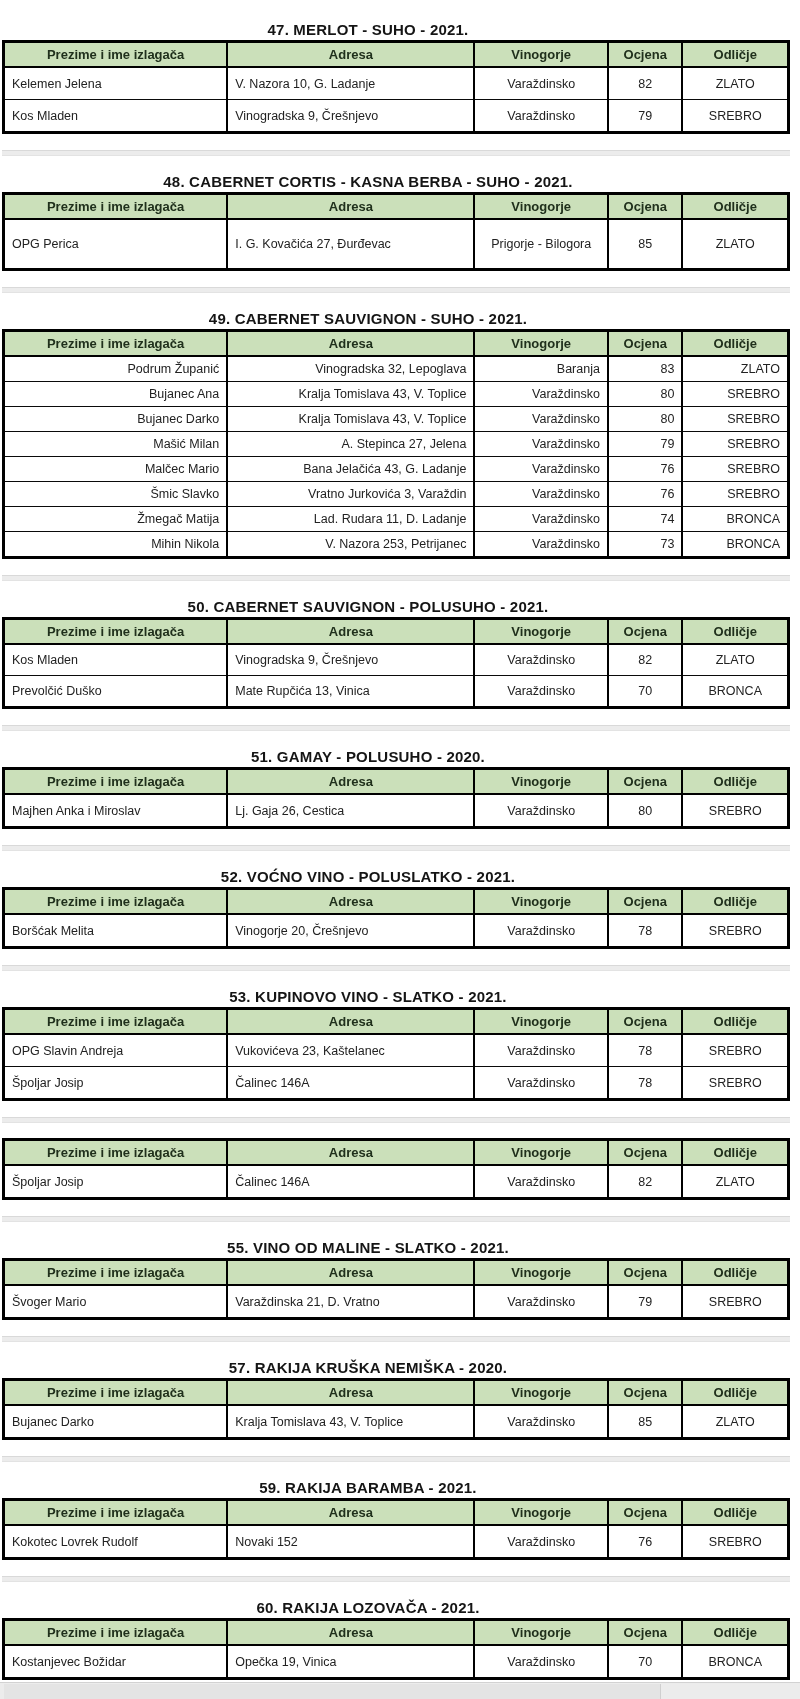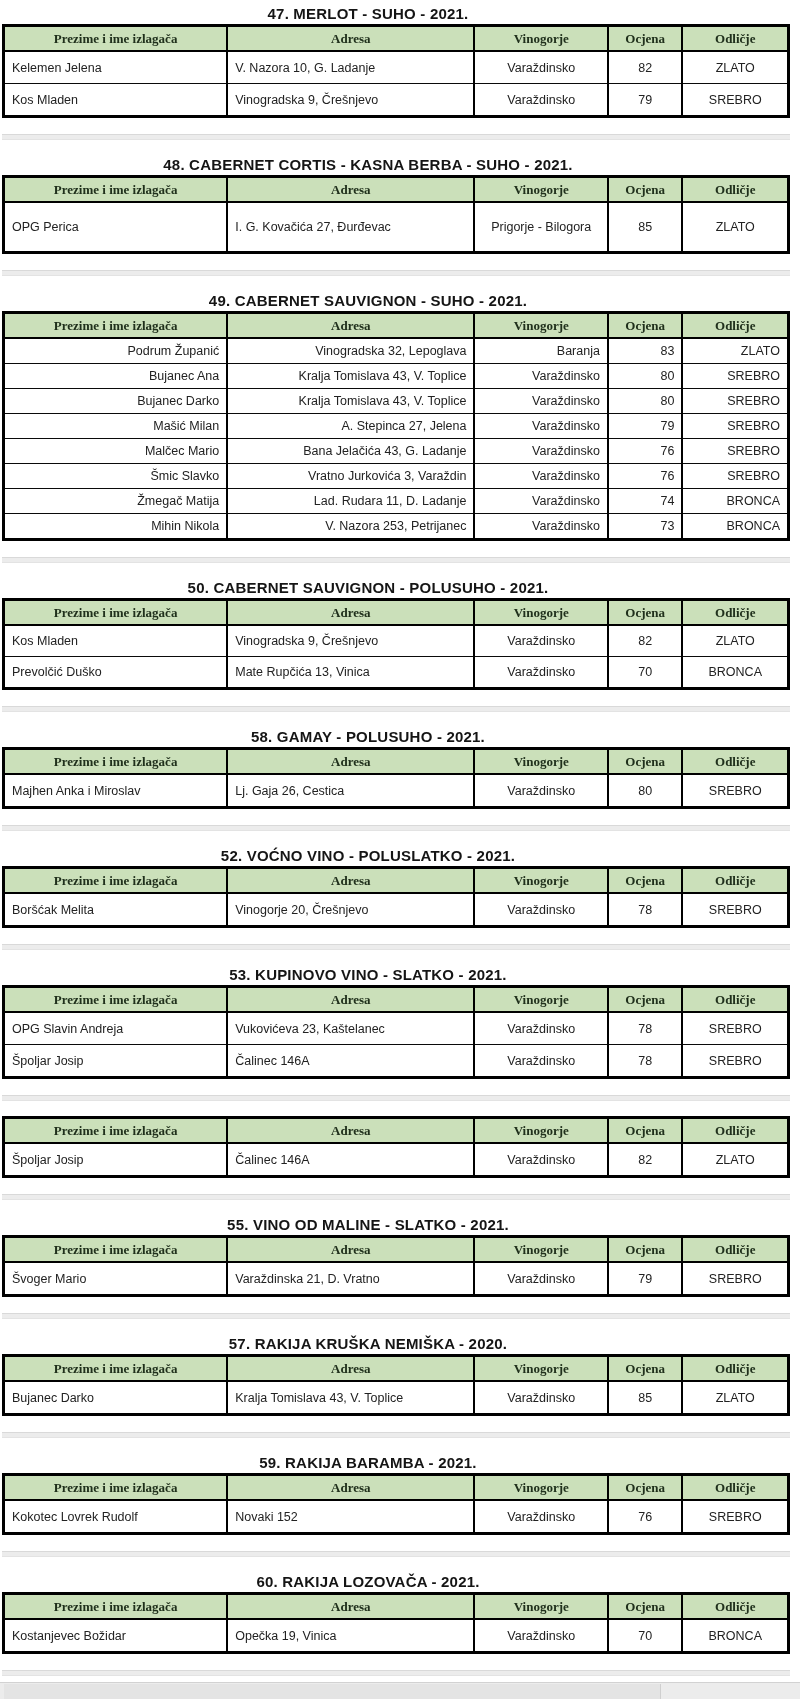--- a/index.html
+++ b/index.html
@@ -12,34 +12,34 @@
   .doc{padding:4px 10px 0 2px;}
   .section{margin:0;}
   .gap-rule{
     height:4px;background:#ececec;
     border-top:1px solid #d9d9d9;border-bottom:1px solid #e3e3e3;
     margin:16px 0 15px 0;
   }
   .cat-title{
     font-size:15px;font-weight:700;text-align:center;
     letter-spacing:.2px;color:#151515;
-    padding-right:56px;margin:0 0 1px 0;line-height:19px;
+    padding-right:56px;margin:16px 0 1px 0;line-height:19px;
     white-space:nowrap;
   }
   table.results{
     width:100%;border-collapse:collapse;table-layout:fixed;
     border:3px solid #000;background:#fff;
   }
   col.c0{width:28.5%}col.c1{width:31.5%}col.c2{width:17%}col.c3{width:9.5%}col.c4{width:13.5%}
   th{
     background:#cbe0ba;
     border:2.5px solid #000;
     font-size:13px;font-weight:700;color:#20301c;
     height:21px;padding:1px 4px;text-align:center;
-    overflow:hidden;white-space:nowrap;font-family:Liberation Serif, serif;
+    overflow:hidden;white-space:nowrap;
   }
   td{
     border-top:1.5px solid #0a0a0a;border-bottom:1.5px solid #0a0a0a;
     border-left:2.5px solid #000;border-right:2.5px solid #000;
     font-size:12.5px;color:#222;height:27px;padding:2px 7px;
     overflow:hidden;white-space:nowrap;background:#fff;
   }
   td.a-left{text-align:left;}
   td.a-center{text-align:center;}
   
@@ -241,21 +241,21 @@
             <td class="a-left">Mate Rupčića 13, Vinica</td>
             <td class="a-center">Varaždinsko</td>
             <td class="a-center">70</td>
             <td class="a-center">BRONCA</td>
           </tr>
         </tbody>
     </table>
   </div>
     <div class="section" data-idx="4">
     <div class="gap-rule"></div>
-    <div class="cat-title">58. GAMAY - POLUSUHO - 2021.</div>
+    <div class="cat-title">51. GAMAY - POLUSUHO - 2020.</div>
     <table class="results">
       <colgroup>
         <col class="c0">
           <col class="c1">
           <col class="c2">
           <col class="c3">
           <col class="c4">
       </colgroup>
       <thead>
           <tr>

